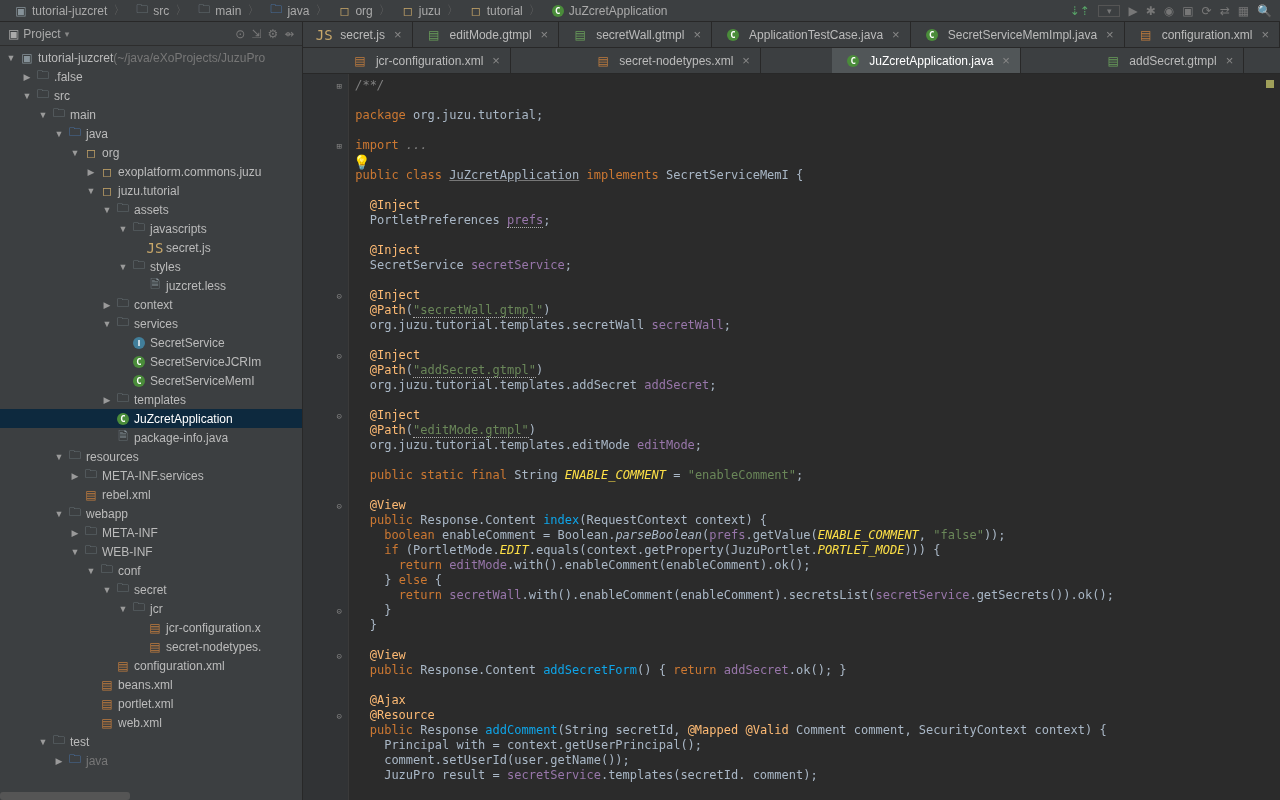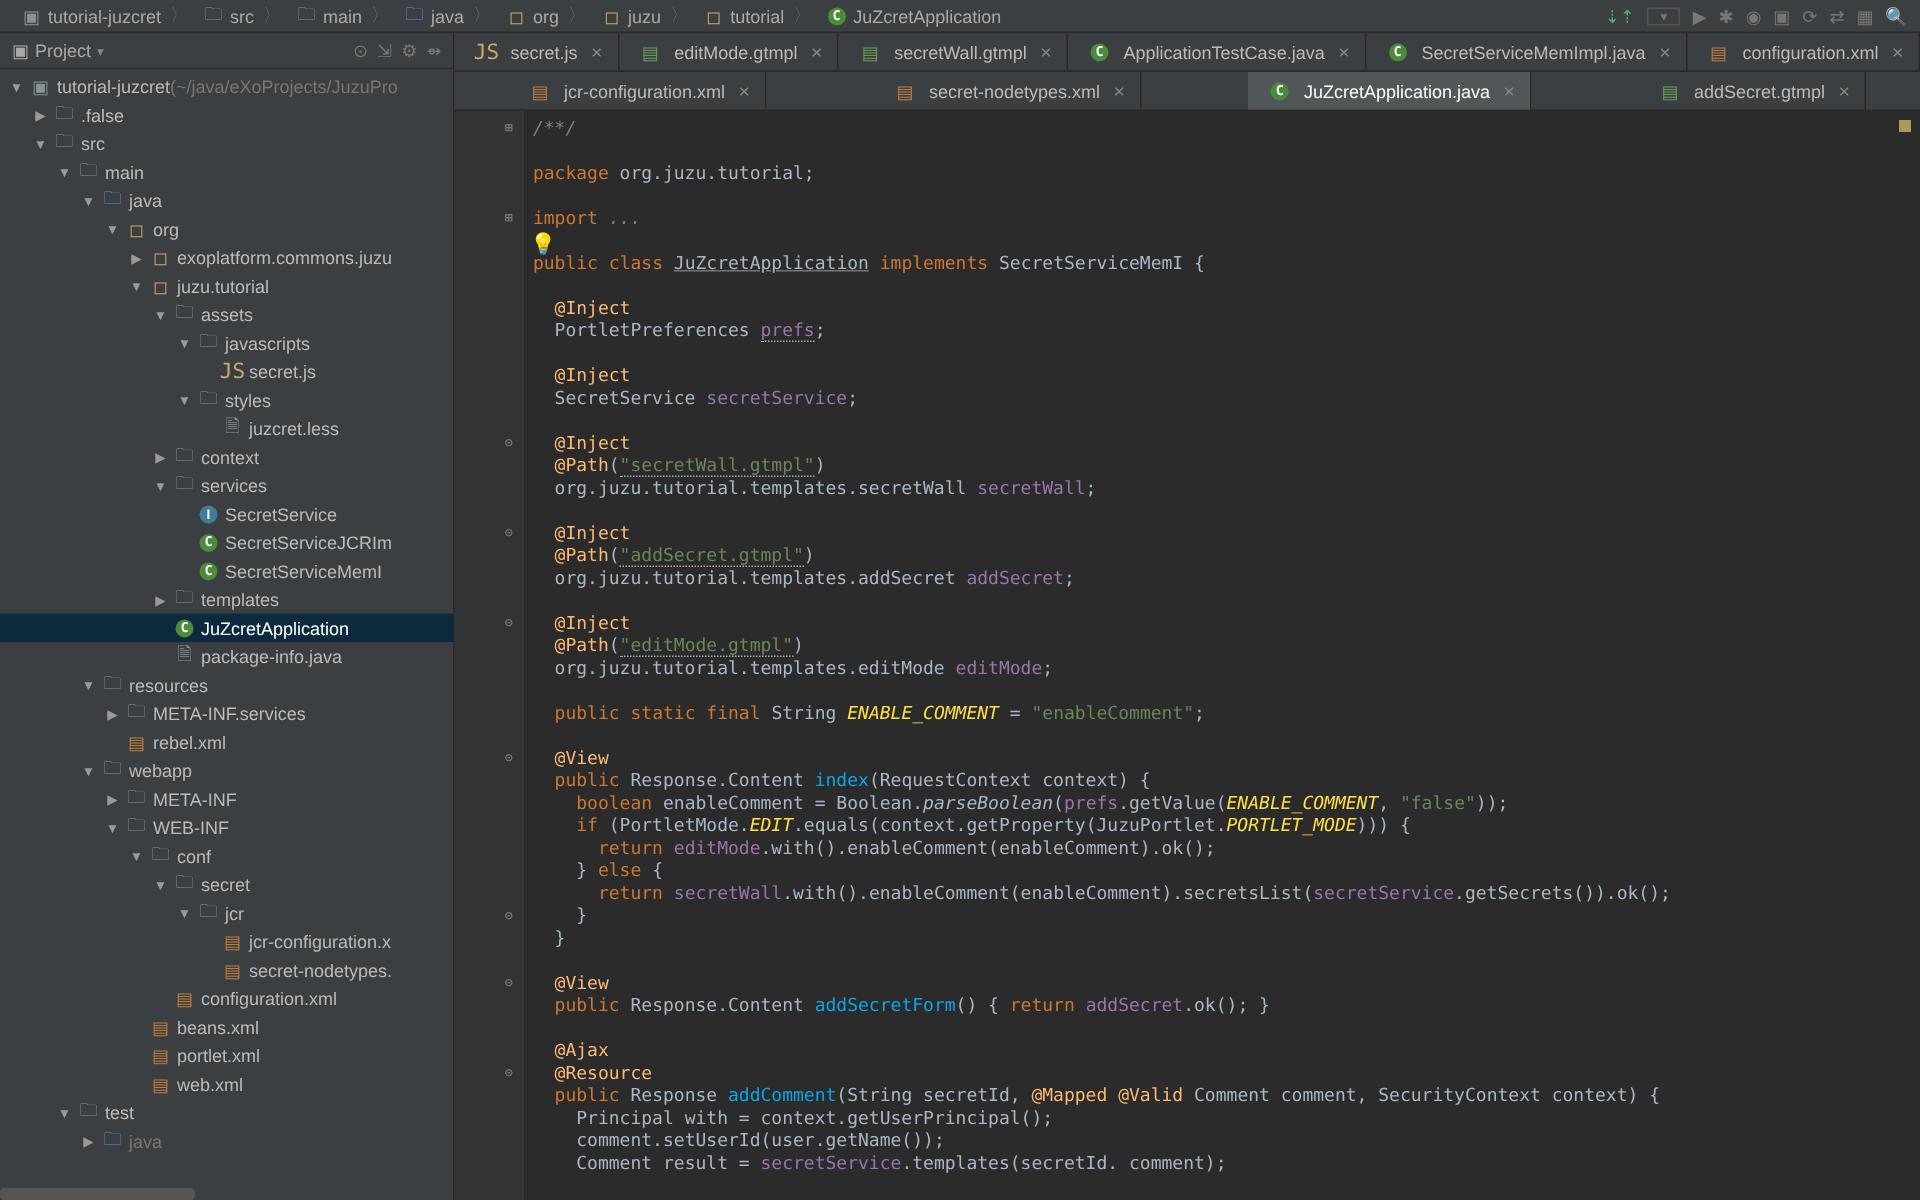--- a/index.html
+++ b/index.html
@@ -507,18 +507,18 @@
   <span class="n">}</span>
 
   <span class="a">@View</span>
   <span class="k">public</span><span class="n"> Response.Content </span><span class="m">addSecretForm</span><span class="n">() { </span><span class="k">return</span> <span class="p">addSecret</span><span class="n">.ok(); }</span>
 
   <span class="a">@Ajax</span>
   <span class="a">@Resource</span>
   <span class="k">public</span><span class="n"> Response </span><span class="m">addComment</span><span class="n">(String secretId, </span><span class="a">@Mapped</span><span class="n"> </span><span class="a">@Valid</span><span class="n"> Comment comment, SecurityContext context) {</span>
     <span class="n">Principal with = context.getUserPrincipal();</span>
     <span class="n">comment.setUserId(user.getName());</span>
-    <span class="n">Comment result = </span><span class="p">secretService</span><span class="n">.templates(secretId. comment);</span></div>
+    <span class="n">JuzuPro result = </span><span class="p">secretService</span><span class="n">.templates(secretId. comment);</span></div>
       <div class="lightline"></div>
       <div class="bulb">💡</div>
     </div>
   </div>
 </div>
 
 </body></html>

